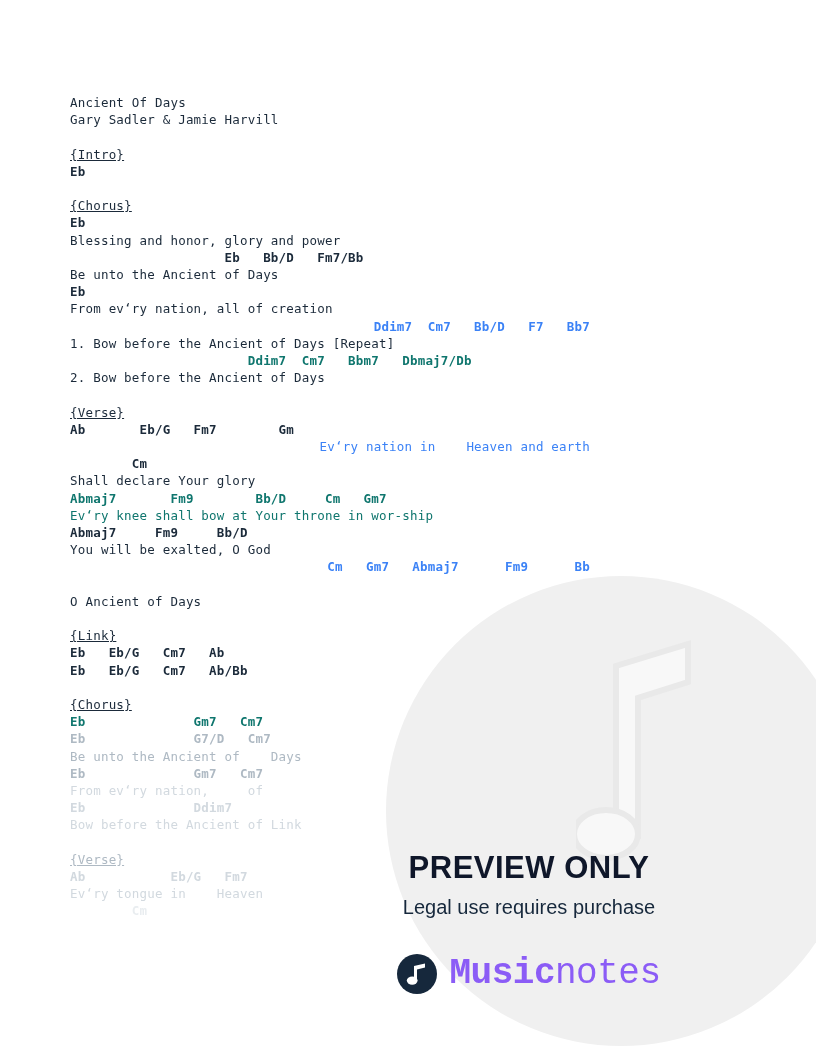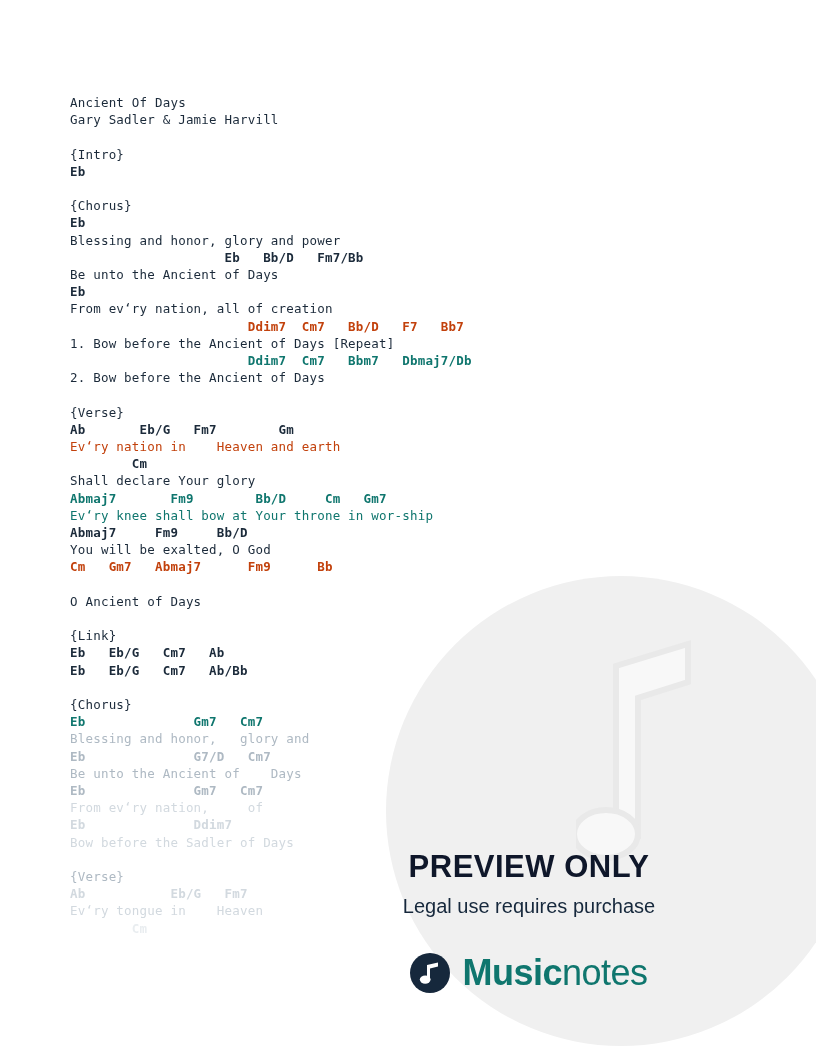--- a/index.html
+++ b/index.html
@@ -47,25 +47,25 @@
   }
   .line {
     font-size: 12.5px;
     line-height: 17.2px;
     white-space: pre;
     letter-spacing: 0.2px;
     min-height: 17.2px;
   }
   .lyric { color: #1b2a3a; }
   .chord { color: #1b2a3a; font-weight: bold; }
-  .section { color: #1b2a3a; }
+  .section { color: #1b2a3a; text-decoration: underline; }
   .blank { min-height: 17.2px; }
 
   
-  .f1 { color: #c2410c; }
+  .f1 { color: #3b82f6; text-align: right; }
   .f2 { color: #0f766e; }
   .f3 { color: #aeb9c3; }
   .f4 { color: #d2d9df; }
   .f5 { color: #e9edf0; }
 
   
   #preview-block {
     position: absolute;
     right: 72px;
     bottom: 62px;
@@ -98,23 +98,23 @@
     border-radius: 50%;
     background: #16283c;
     display: flex;
     align-items: center;
     justify-content: center;
   }
   #brand-mark svg { display: block; }
   #brand-name {
     font-size: 36px;
     font-weight: bold;
-    color: #0f766e;
+    color: #8b5cf6;
     letter-spacing: -0.5px;
-    font-family: Liberation Sans, sans-serif;
+    font-family: Liberation Mono, monospace;
   }
   #brand-name .light { font-weight: normal; }
 </style>
 </head>
 <body>
 
 <div id="watermark-shape"></div>
 
 <svg id="watermark-note" viewBox="0 0 120 230" aria-hidden="true">
   <path d="M40 200 L40 30 L112 8 L112 46 L62 62 L62 200 Z" fill="#ffffff" stroke="#e4e4e4" stroke-width="6"></path>
@@ -152,27 +152,26 @@
     <div class="line chord f1">Cm   Gm7   Abmaj7      Fm9      Bb</div>
     <div class="line blank"></div>
     <div class="line lyric">O Ancient of Days</div>
     <div class="line blank"></div>
     <div class="line section">{Link}</div>
     <div class="line chord">Eb   Eb/G   Cm7   Ab</div>
     <div class="line chord">Eb   Eb/G   Cm7   Ab/Bb</div>
     <div class="line blank"></div>
     <div class="line section">{Chorus}</div>
     <div class="line chord f2">Eb              Gm7   Cm7</div>
-    <div class="line lyric f3">Blessing and honor,   glory and</div>
     <div class="line chord f3">Eb              G7/D   Cm7</div>
     <div class="line lyric f3">Be unto the Ancient of    Days</div>
     <div class="line chord f3">Eb              Gm7   Cm7</div>
     <div class="line lyric f4">From ev‘ry nation,     of</div>
     <div class="line chord f4">Eb              Ddim7</div>
-    <div class="line lyric f4">Bow before the Sadler of Days</div>
+    <div class="line lyric f4">Bow before the Ancient of Link</div>
     <div class="line blank"></div>
     <div class="line section f3">{Verse}</div>
     <div class="line chord f4">Ab           Eb/G   Fm7</div>
     <div class="line lyric f4">Ev‘ry tongue in    Heaven</div>
     <div class="line chord f5">        Cm</div>
   </div>
 
 <div id="preview-block">
   <div id="preview-title">PREVIEW ONLY</div>
   <div id="preview-sub">Legal use requires purchase</div>

